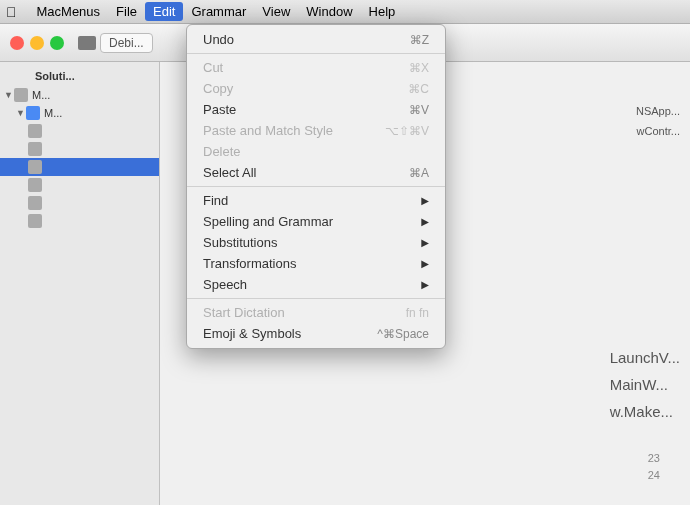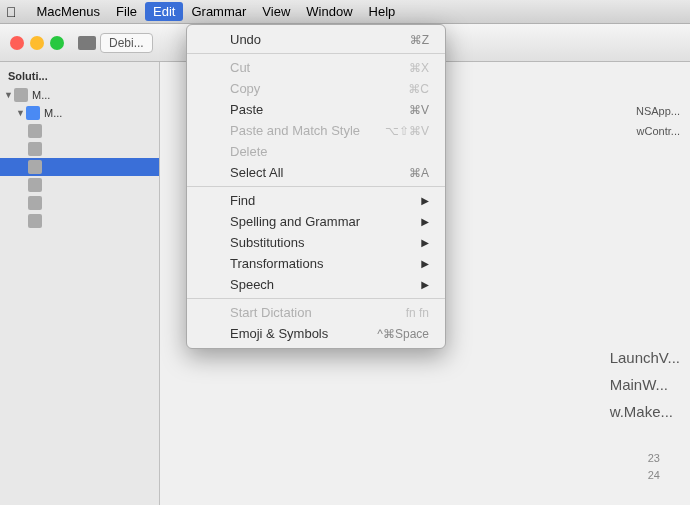--- a/index.html
+++ b/index.html
@@ -97,20 +97,21 @@
       background: #e8e8e8;
       border-right: 1px solid #c0c0c0;
       overflow: hidden;
       padding-top: 4px;
     }
     .sidebar-title {
       font-size: 11px;
       font-weight: bold;
       color: #333;
       padding: 4px 8px;
+      margin-left: 27px;
     }
     .sidebar-item {
       display: flex;
       align-items: center;
       padding: 2px 4px;
       font-size: 11px;
       color: #333;
       cursor: pointer;
     }
     .sidebar-item.selected {
@@ -192,21 +193,20 @@
 
     .menu-item {
       display: flex;
       align-items: center;
       justify-content: space-between;
       padding: 3px 16px;
       font-size: 13px;
       color: #333;
       cursor: pointer;
       white-space: nowrap;
-      margin-left: 27px;
     }
     .menu-item.disabled {
       color: #b0b0b0;
       cursor: default;
       text-align: right;
     }
     .menu-item .shortcut {
       font-size: 12px;
       color: #888;
       margin-left: 20px;

